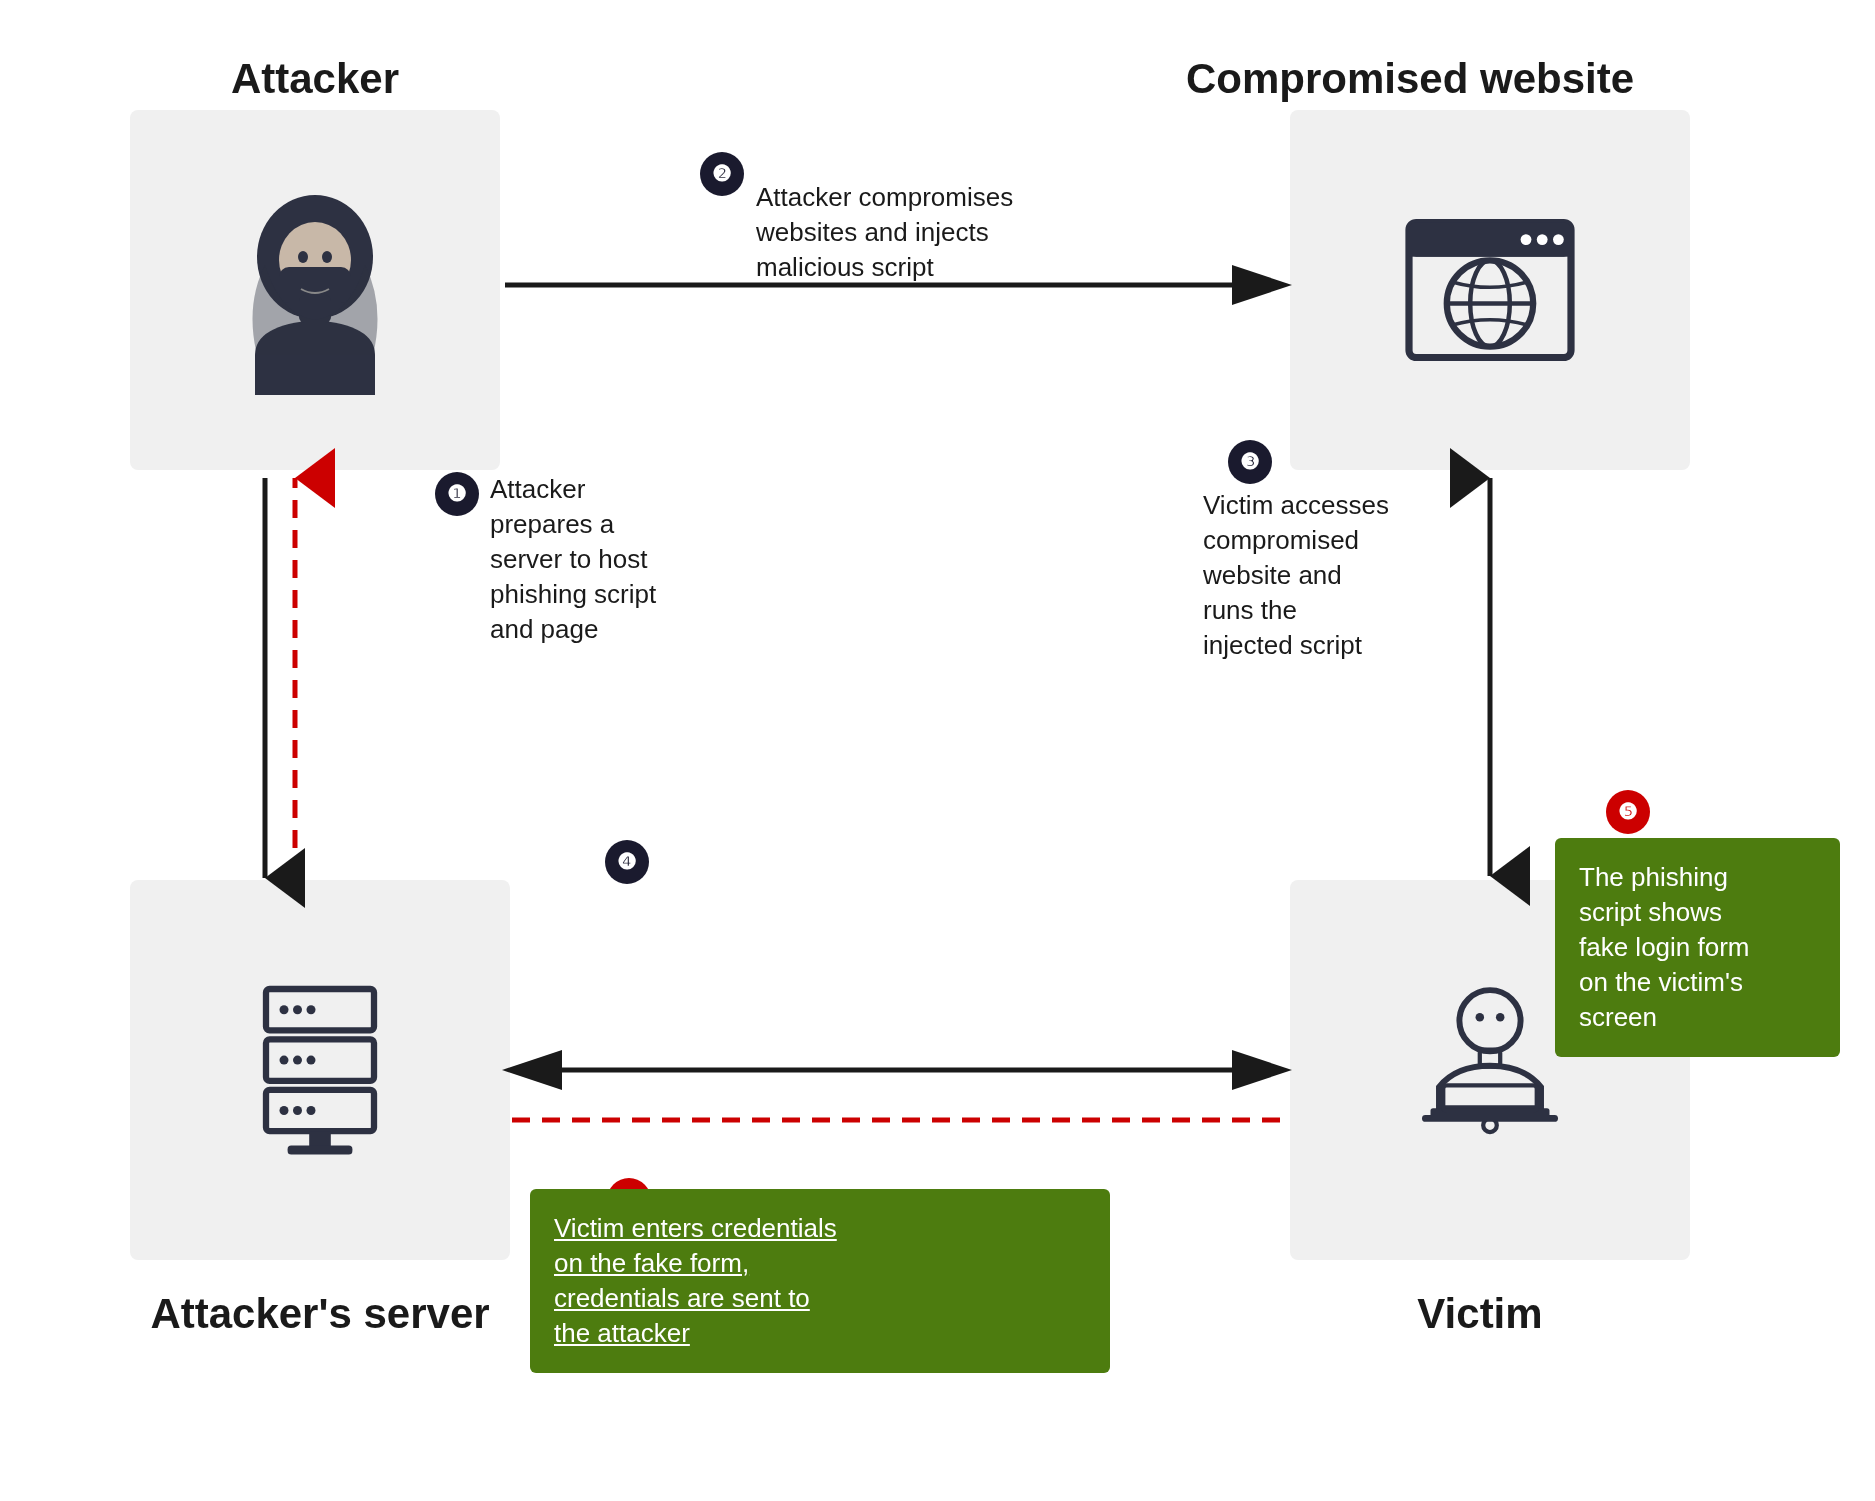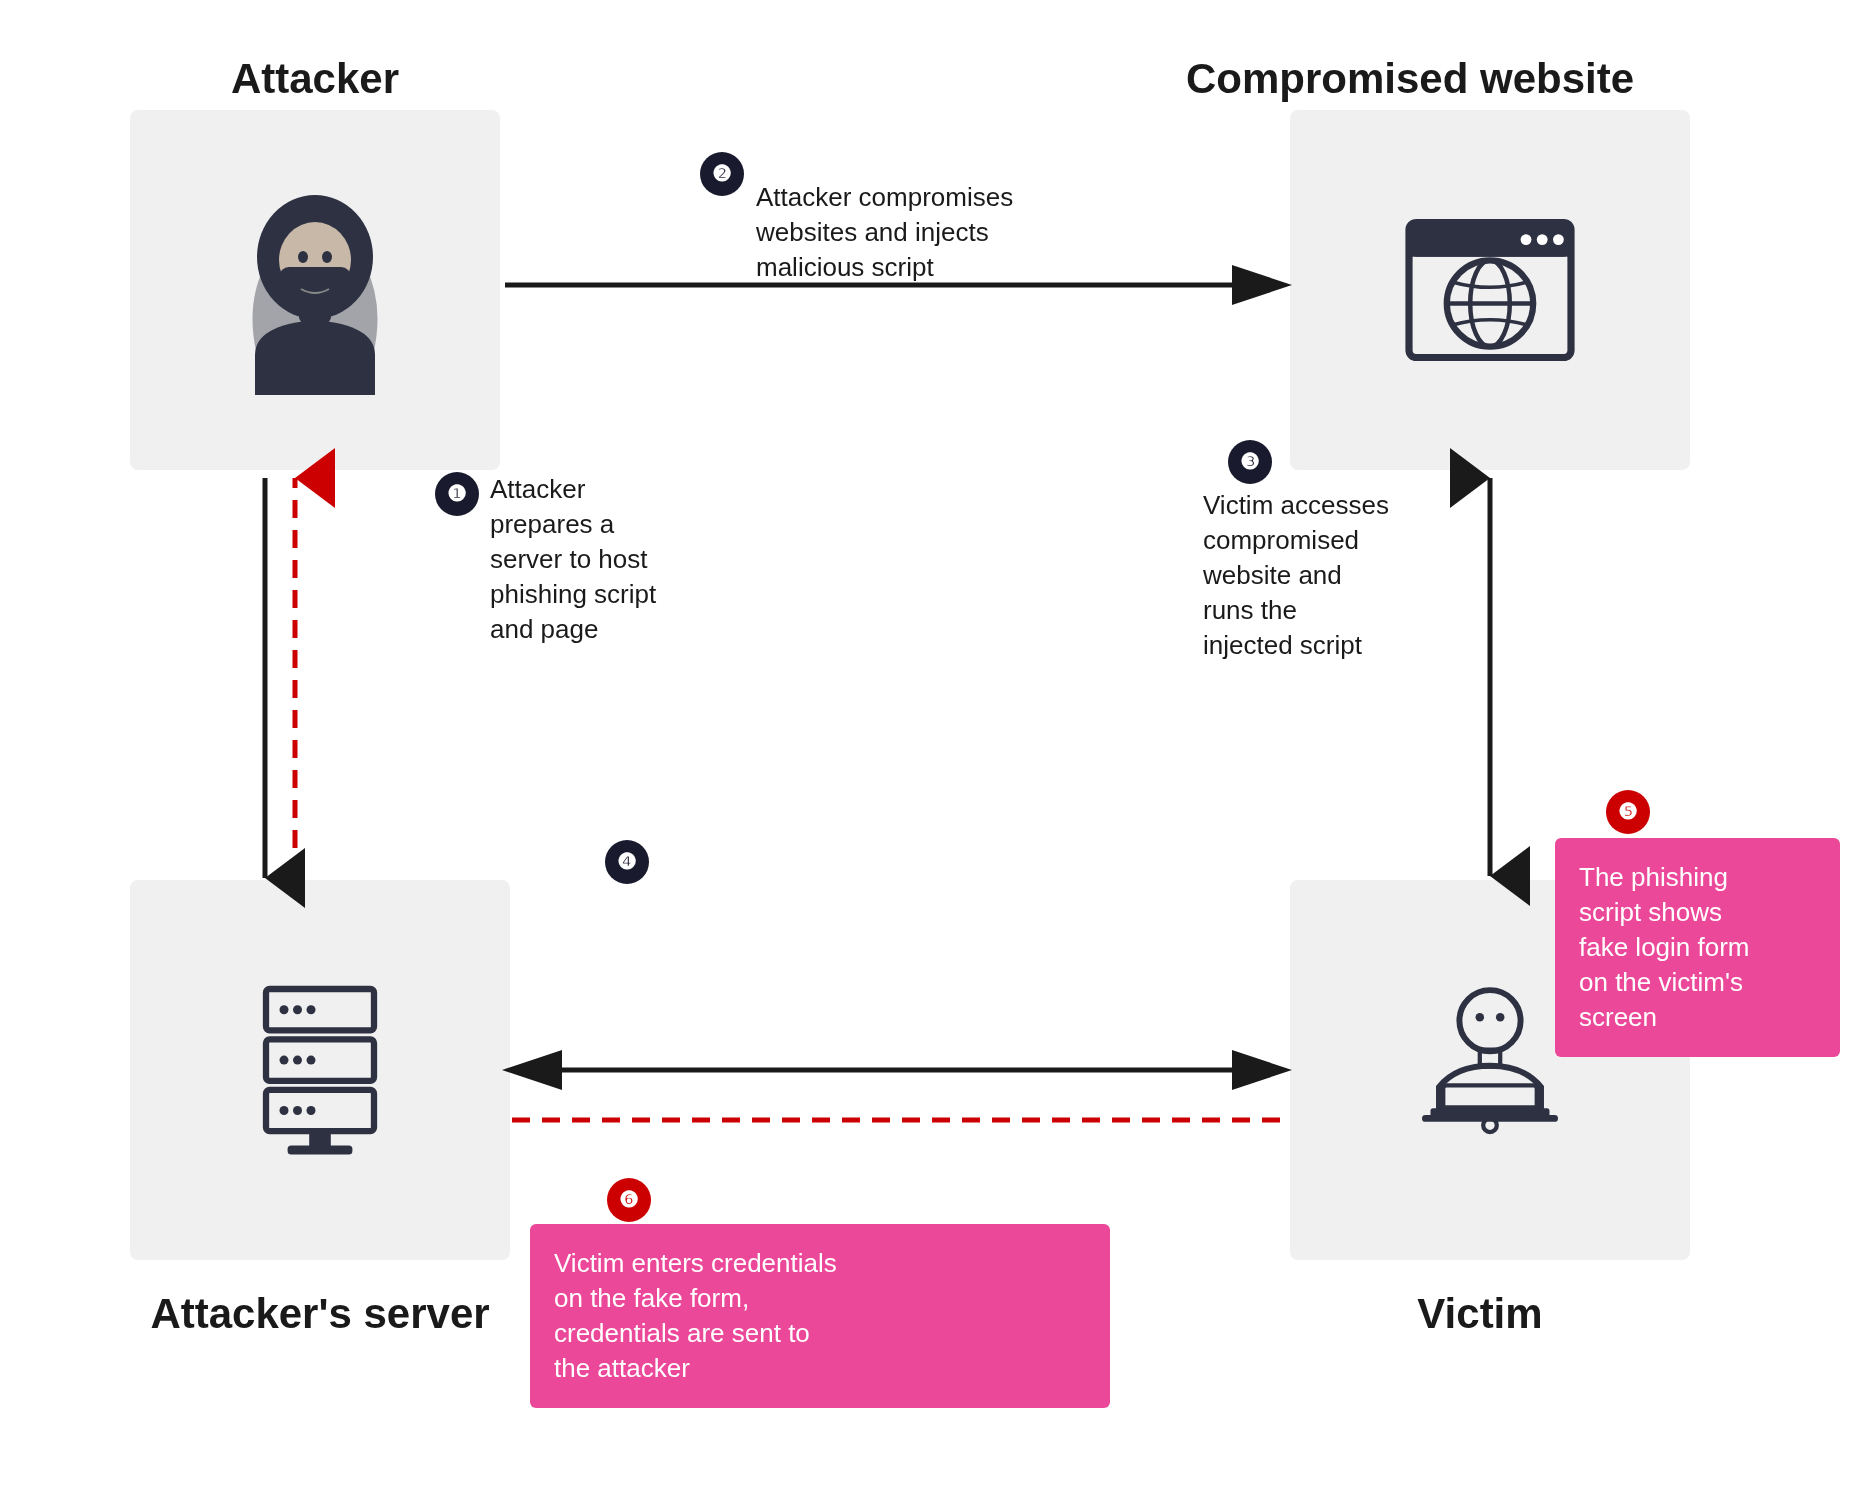--- a/index.html
+++ b/index.html
@@ -63,21 +63,21 @@
       position: absolute;
       font-size: 26px;
       color: #1a1a1a;
       line-height: 1.35;
       font-weight: 400;
     }
 
     
     .callout-box {
       position: absolute;
-      background: #ec4899;
+      background: #4d7c0f;
       color: #fff;
       font-size: 26px;
       line-height: 1.35;
       padding: 22px 24px;
       border-radius: 6px;
       z-index: 20;
     }
 
     .callout-box::before {
       content: '';
@@ -233,21 +233,21 @@
   <div class="step-label" style="left: 1155px; top: 488px; width: 270px; margin-left: 48px;">Victim accesses<br>compromised<br>website and<br>runs the<br>injected script</div>
 
   <div class="step-badge" style="left: 605px; top: 840px;">❹</div>
 
   <div class="step-badge red" style="left: 1606px; top: 790px;">❺</div>
   <div class="callout-box" style="left: 1555px; top: 838px; width: 285px;">
     The phishing<br>script shows<br>fake login form<br>on the victim's<br>screen
   </div>
 
   <div class="step-badge red" style="left: 607px; top: 1178px;">❻</div>
-  <div class="callout-box" style="left: 530px; top: 1224px; width: 580px;">
+  <div class="callout-box" style="left: 530px; top: 1189px; width: 580px; text-decoration: underline;">
     Victim enters credentials<br>on the fake form,<br>credentials are sent to<br>the attacker
   </div>
 
   <svg class="arrows-svg">
     <defs>
 
       <marker id="arrowDark" markerWidth="12" markerHeight="8" refX="10" refY="4" orient="auto">
         <path d="M0,0 L12,4 L0,8 Z" fill="#1a1a1a"></path>
       </marker>
 

